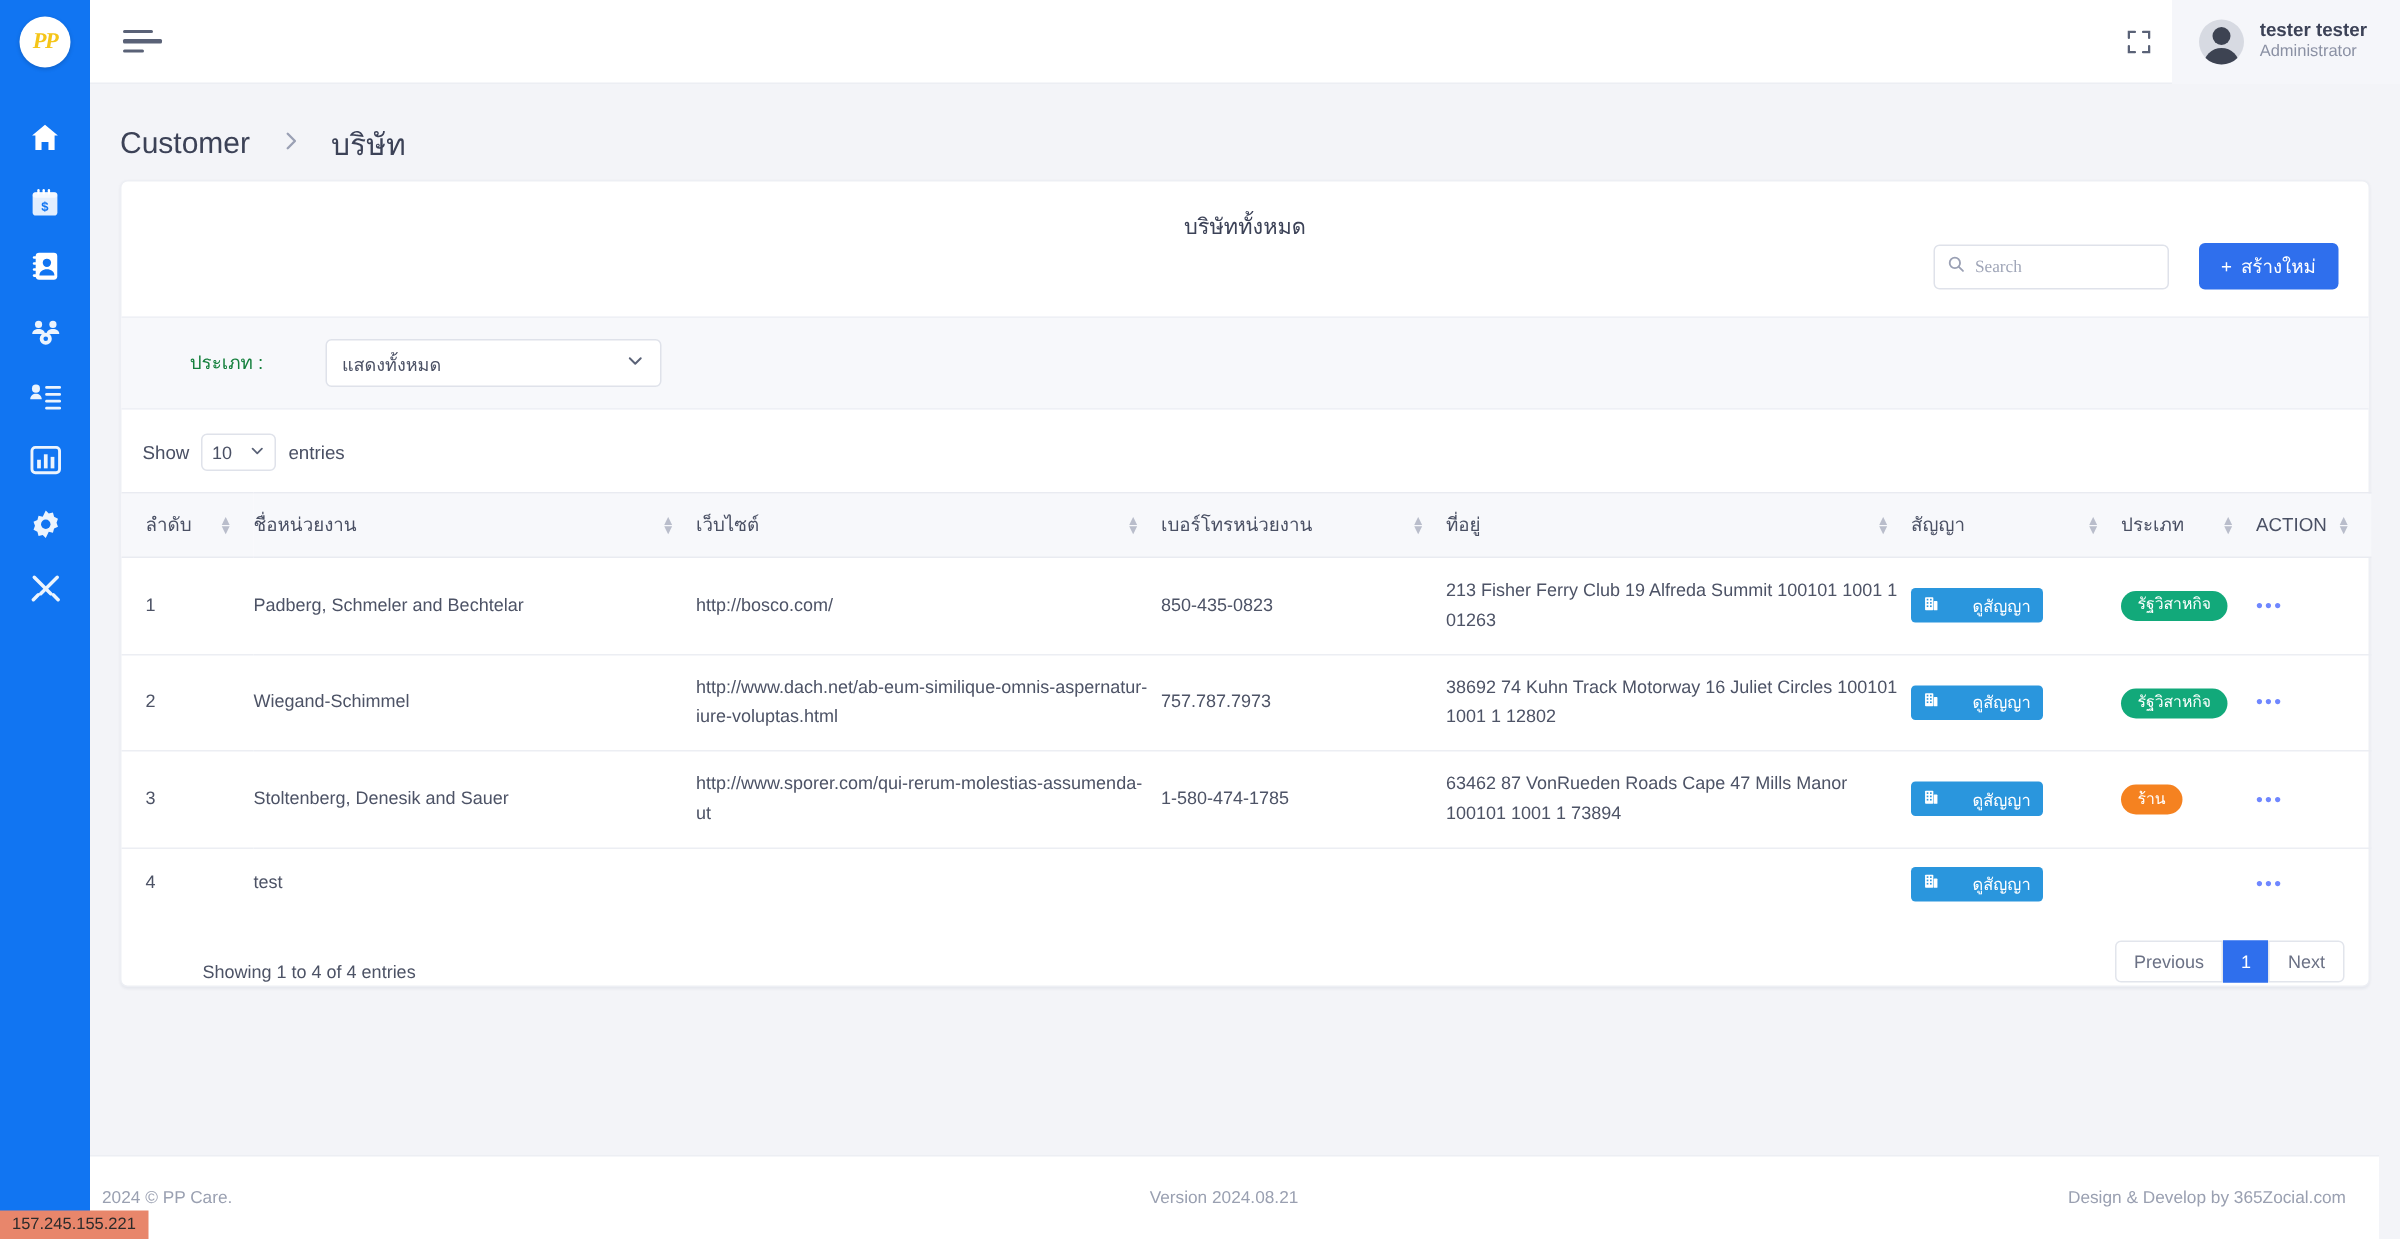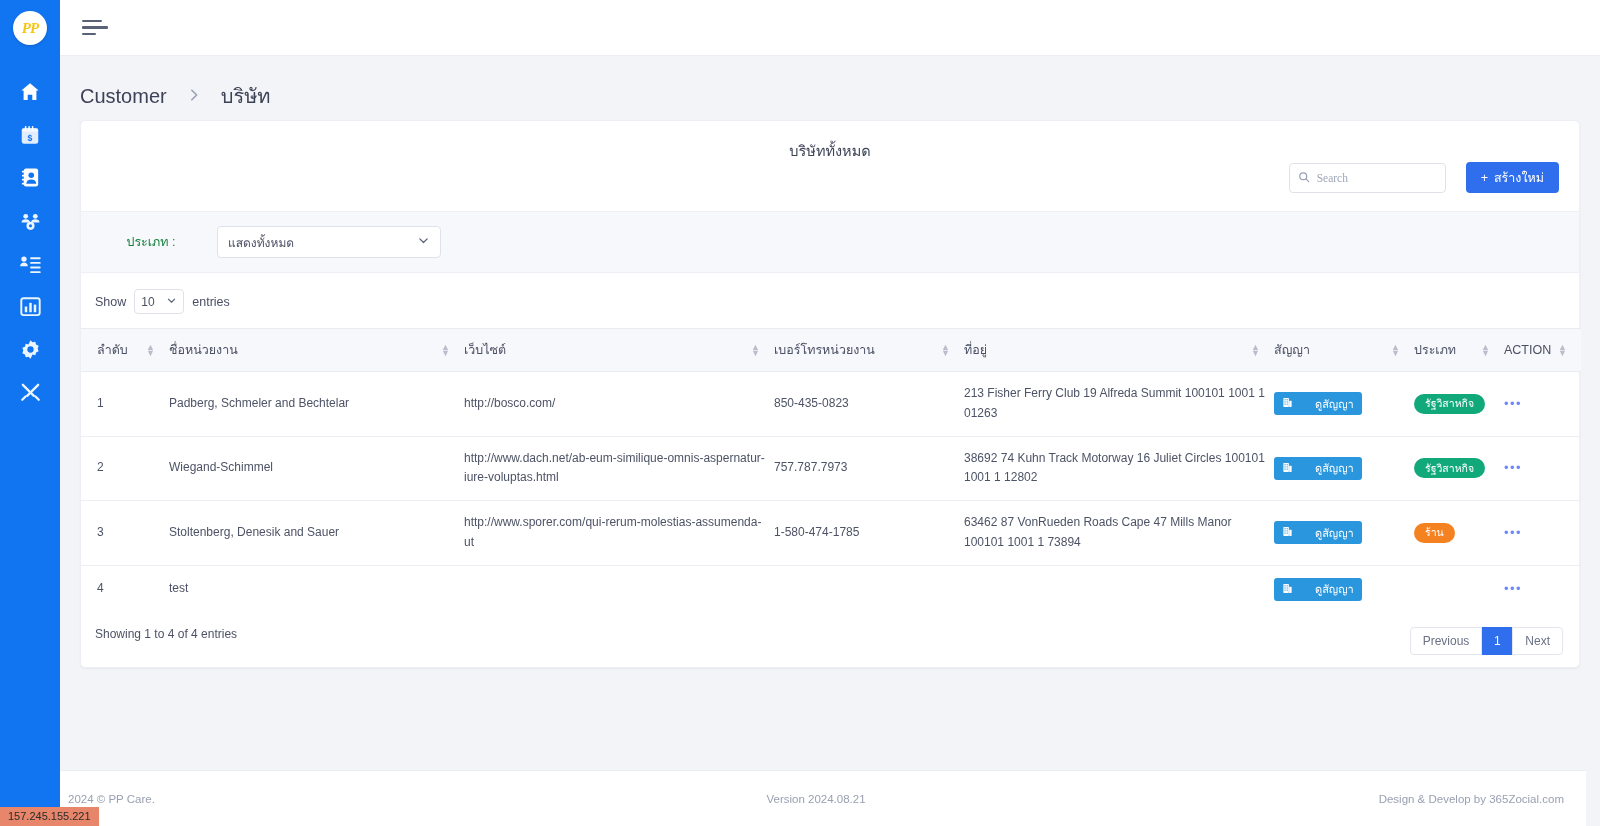--- a/index.html
+++ b/index.html
@@ -172,21 +172,21 @@
     background: #2a96dd; color: #fff; border: none; border-radius: 3px;
     height: 23px; padding: 0 8px; font-size: 11px; font-family: inherit;
     display: inline-flex; align-items: center; gap: 22px; cursor: pointer;
   }
   .badge {
     display: inline-flex; align-items: center; justify-content: center;
     border-radius: 11px; color: #fff; font-size: 10.5px; height: 20px; padding: 0 11px;
   }
   .dots { color: #6f87ff; letter-spacing: 1.5px; font-size: 13px; cursor: pointer; }
 
-  .table-foot { display: flex; align-items: flex-start; padding: 14px 16px 12px 14px; }
+  .table-foot { display: flex; align-items: flex-end; padding: 14px 16px 2px 14px; margin-left: 40px; }
   .showing-text { font-size: 12px; color: #4d5366; }
   .pagination { margin-left: auto; display: flex; }
   .page-btn {
     height: 28px; min-width: 46px; padding: 0 12px; border: 1px solid #e2e5ec; background: #fff;
     font-size: 12px; color: #6b7185; display: flex; align-items: center; justify-content: center;
     cursor: pointer; font-family: inherit;
   }
   .page-btn:first-child { border-radius: 4px 0 0 4px; }
   .page-btn:last-child { border-radius: 0 4px 4px 0; }
   .page-btn.active { background: #2f6fed; border-color: #2f6fed; color: #fff; min-width: 30px; padding: 0; }
@@ -310,20 +310,37 @@
     </div>
 
   </div>
 </div>
 
 <div id="topbar">
   <div id="hamburger">
     <i></i>
       <i></i>
       <i></i>
+  </div>
+  <div class="topbar-right">
+    <div id="fullscreen-btn">
+      <svg width="18" height="18" viewBox="0 0 20 20" fill="none" stroke="#5a6277" stroke-width="1.7" stroke-linecap="round">
+        <path d="M2.5 7V2.5H7"></path>
+        <path d="M13 2.5h4.5V7"></path>
+        <path d="M17.5 13v4.5H13"></path>
+        <path d="M7 17.5H2.5V13"></path>
+      </svg>
+    </div>
+    <div id="user-chip">
+      <div class="avatar"></div>
+      <div class="user-text">
+        <span class="user-name">tester tester</span>
+        <span class="user-role">Administrator</span>
+      </div>
+    </div>
   </div>
 </div>
 
 <div id="content">
 
   <div id="breadcrumb">
     <span class="crumb">Customer</span>
     <span class="crumb-sep">
       <svg width="14" height="14" viewBox="0 0 16 16" fill="none" stroke="#9aa0b4" stroke-width="1.8" stroke-linecap="round" stroke-linejoin="round">
           <path d="M5.5 2.5L11 8l-5.5 5.5"></path>

